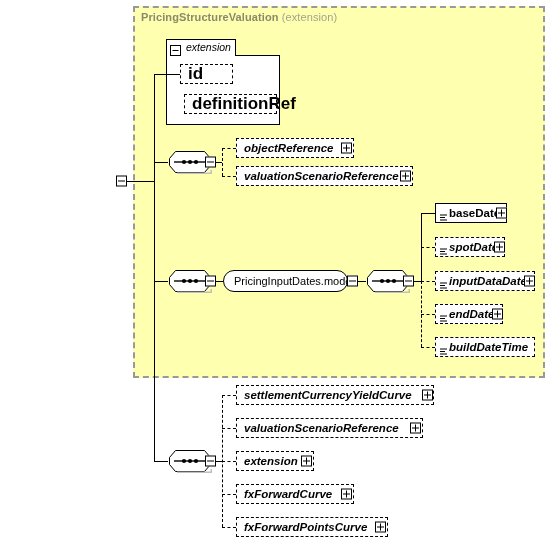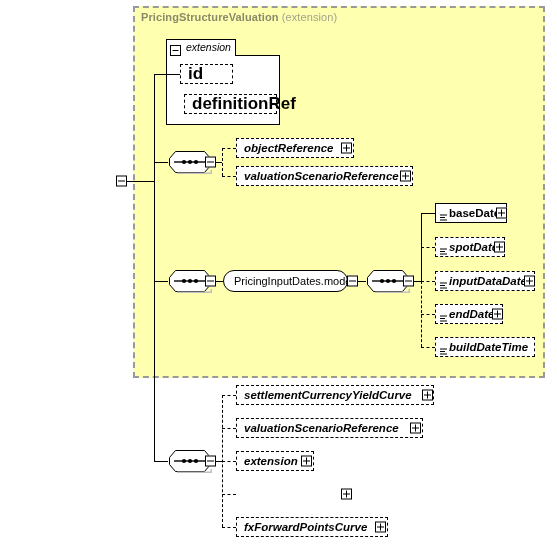--- a/index.html
+++ b/index.html
@@ -488,20 +488,23 @@
   <div class="node dashed" style="left:236px; top:418px; width:187px; height:20px;">
     <span class="node-label noicon">valuationScenarioReference</span>
   </div>
   <div class="expander plus" style="left:410px; top:428px;"></div>
 
   <div class="node dashed" style="left:236px; top:451px; width:78px; height:20px;">
     <span class="node-label noicon">extension</span>
   </div>
   <div class="expander plus" style="left:301px; top:461px;"></div>
 
+  <div class="node dashed" style="left:236px; top:484px; width:118px; height:20px;">
+    <span class="node-label noicon">fxForwardCurve</span>
+  </div>
   <div class="expander plus" style="left:341px; top:494px;"></div>
 
   <div class="node dashed" style="left:236px; top:517px; width:152px; height:20px;">
     <span class="node-label noicon">fxForwardPointsCurve</span>
   </div>
   <div class="expander plus" style="left:375px; top:527px;"></div>
 
 </div>
 
 </body></html>

